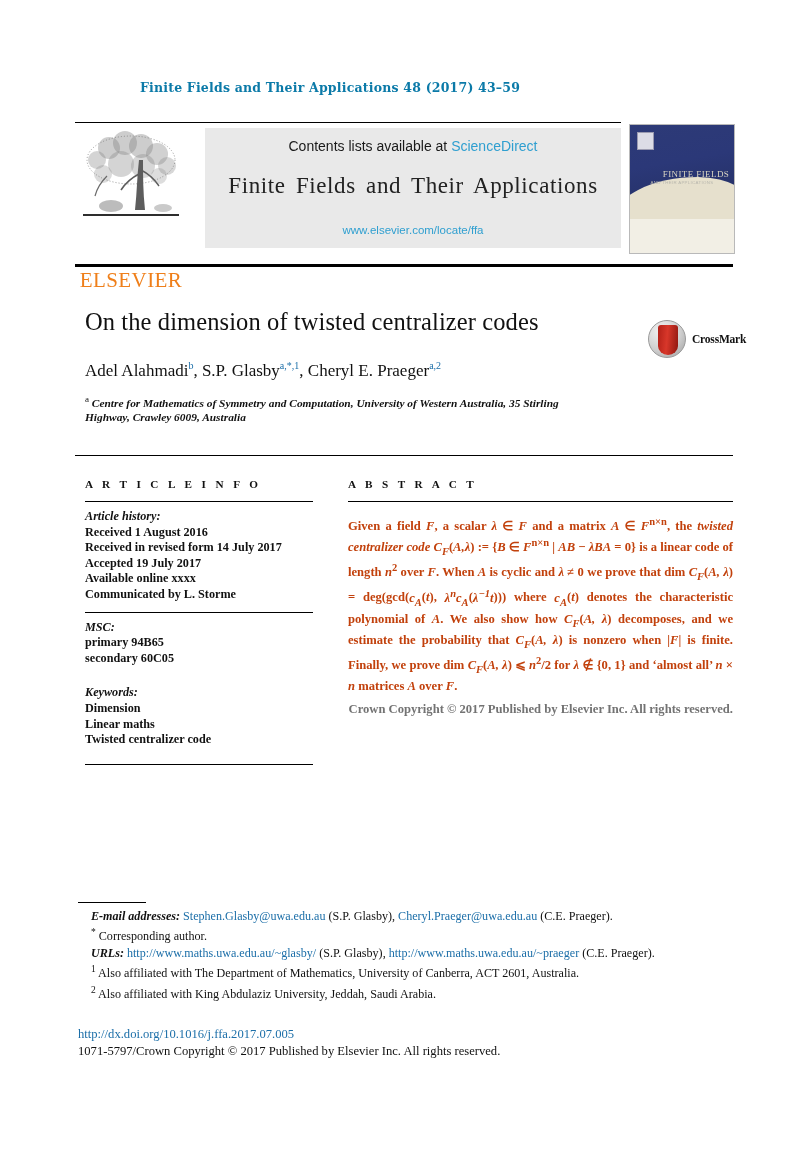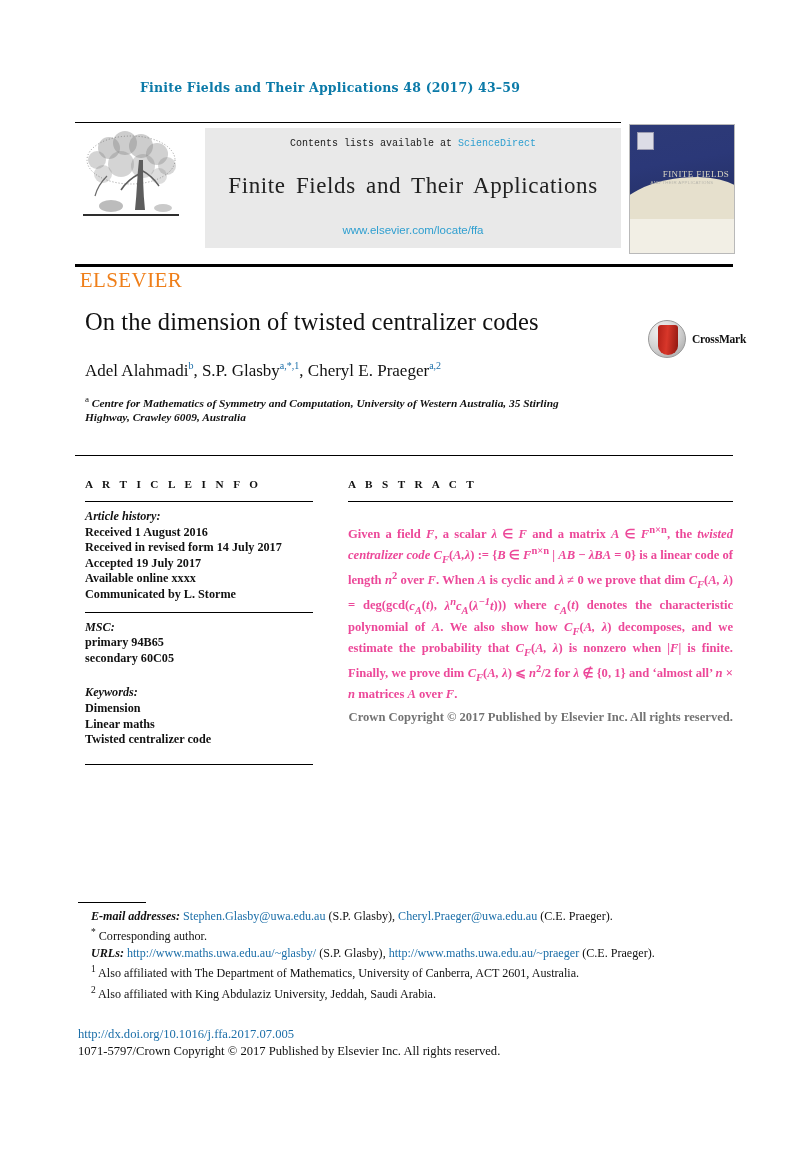--- a/index.html
+++ b/index.html
@@ -82,22 +82,22 @@
     width: 416px;
     height: 120px;
     background: #e9e9e9;
   }
   .sd-line {
     position: absolute;
     left: 0;
     top: 10px;
     width: 416px;
     text-align: center;
-    font-family: Liberation Mono, monospace;
-    font-size: 10px;
+    font-family: Liberation Sans, sans-serif;
+    font-size: 14px;
     color: #1a1a1a;
   }
   .sd-link { color: #2f9fd0; }
   .journal-name {
     position: absolute;
     left: 0;
     top: 45px;
     width: 416px;
     text-align: center;
     font-family: "Liberation Serif", serif;
@@ -317,27 +317,27 @@
   }
   .info-title {
     font-style: italic;
   }
   .info-group-rule {
     height: 1px;
     background: #000;
     margin-top: 9px;
   }
   .abs-body {
-    margin-top: 20px;
+    margin-top: 12px;
     font-family: "Liberation Serif", serif;
     font-weight: bold;
     font-size: 12.6px;
     line-height: 16.6px;
     text-align: justify;
-    color: #ec4899;
+    color: #c2410c;
   }
   .abs-copy {
     margin-top: 6px;
     font-family: "Liberation Serif", serif;
     font-weight: bold;
     font-size: 12.6px;
     line-height: 16.6px;
     text-align: right;
     color: #737373;
   }

